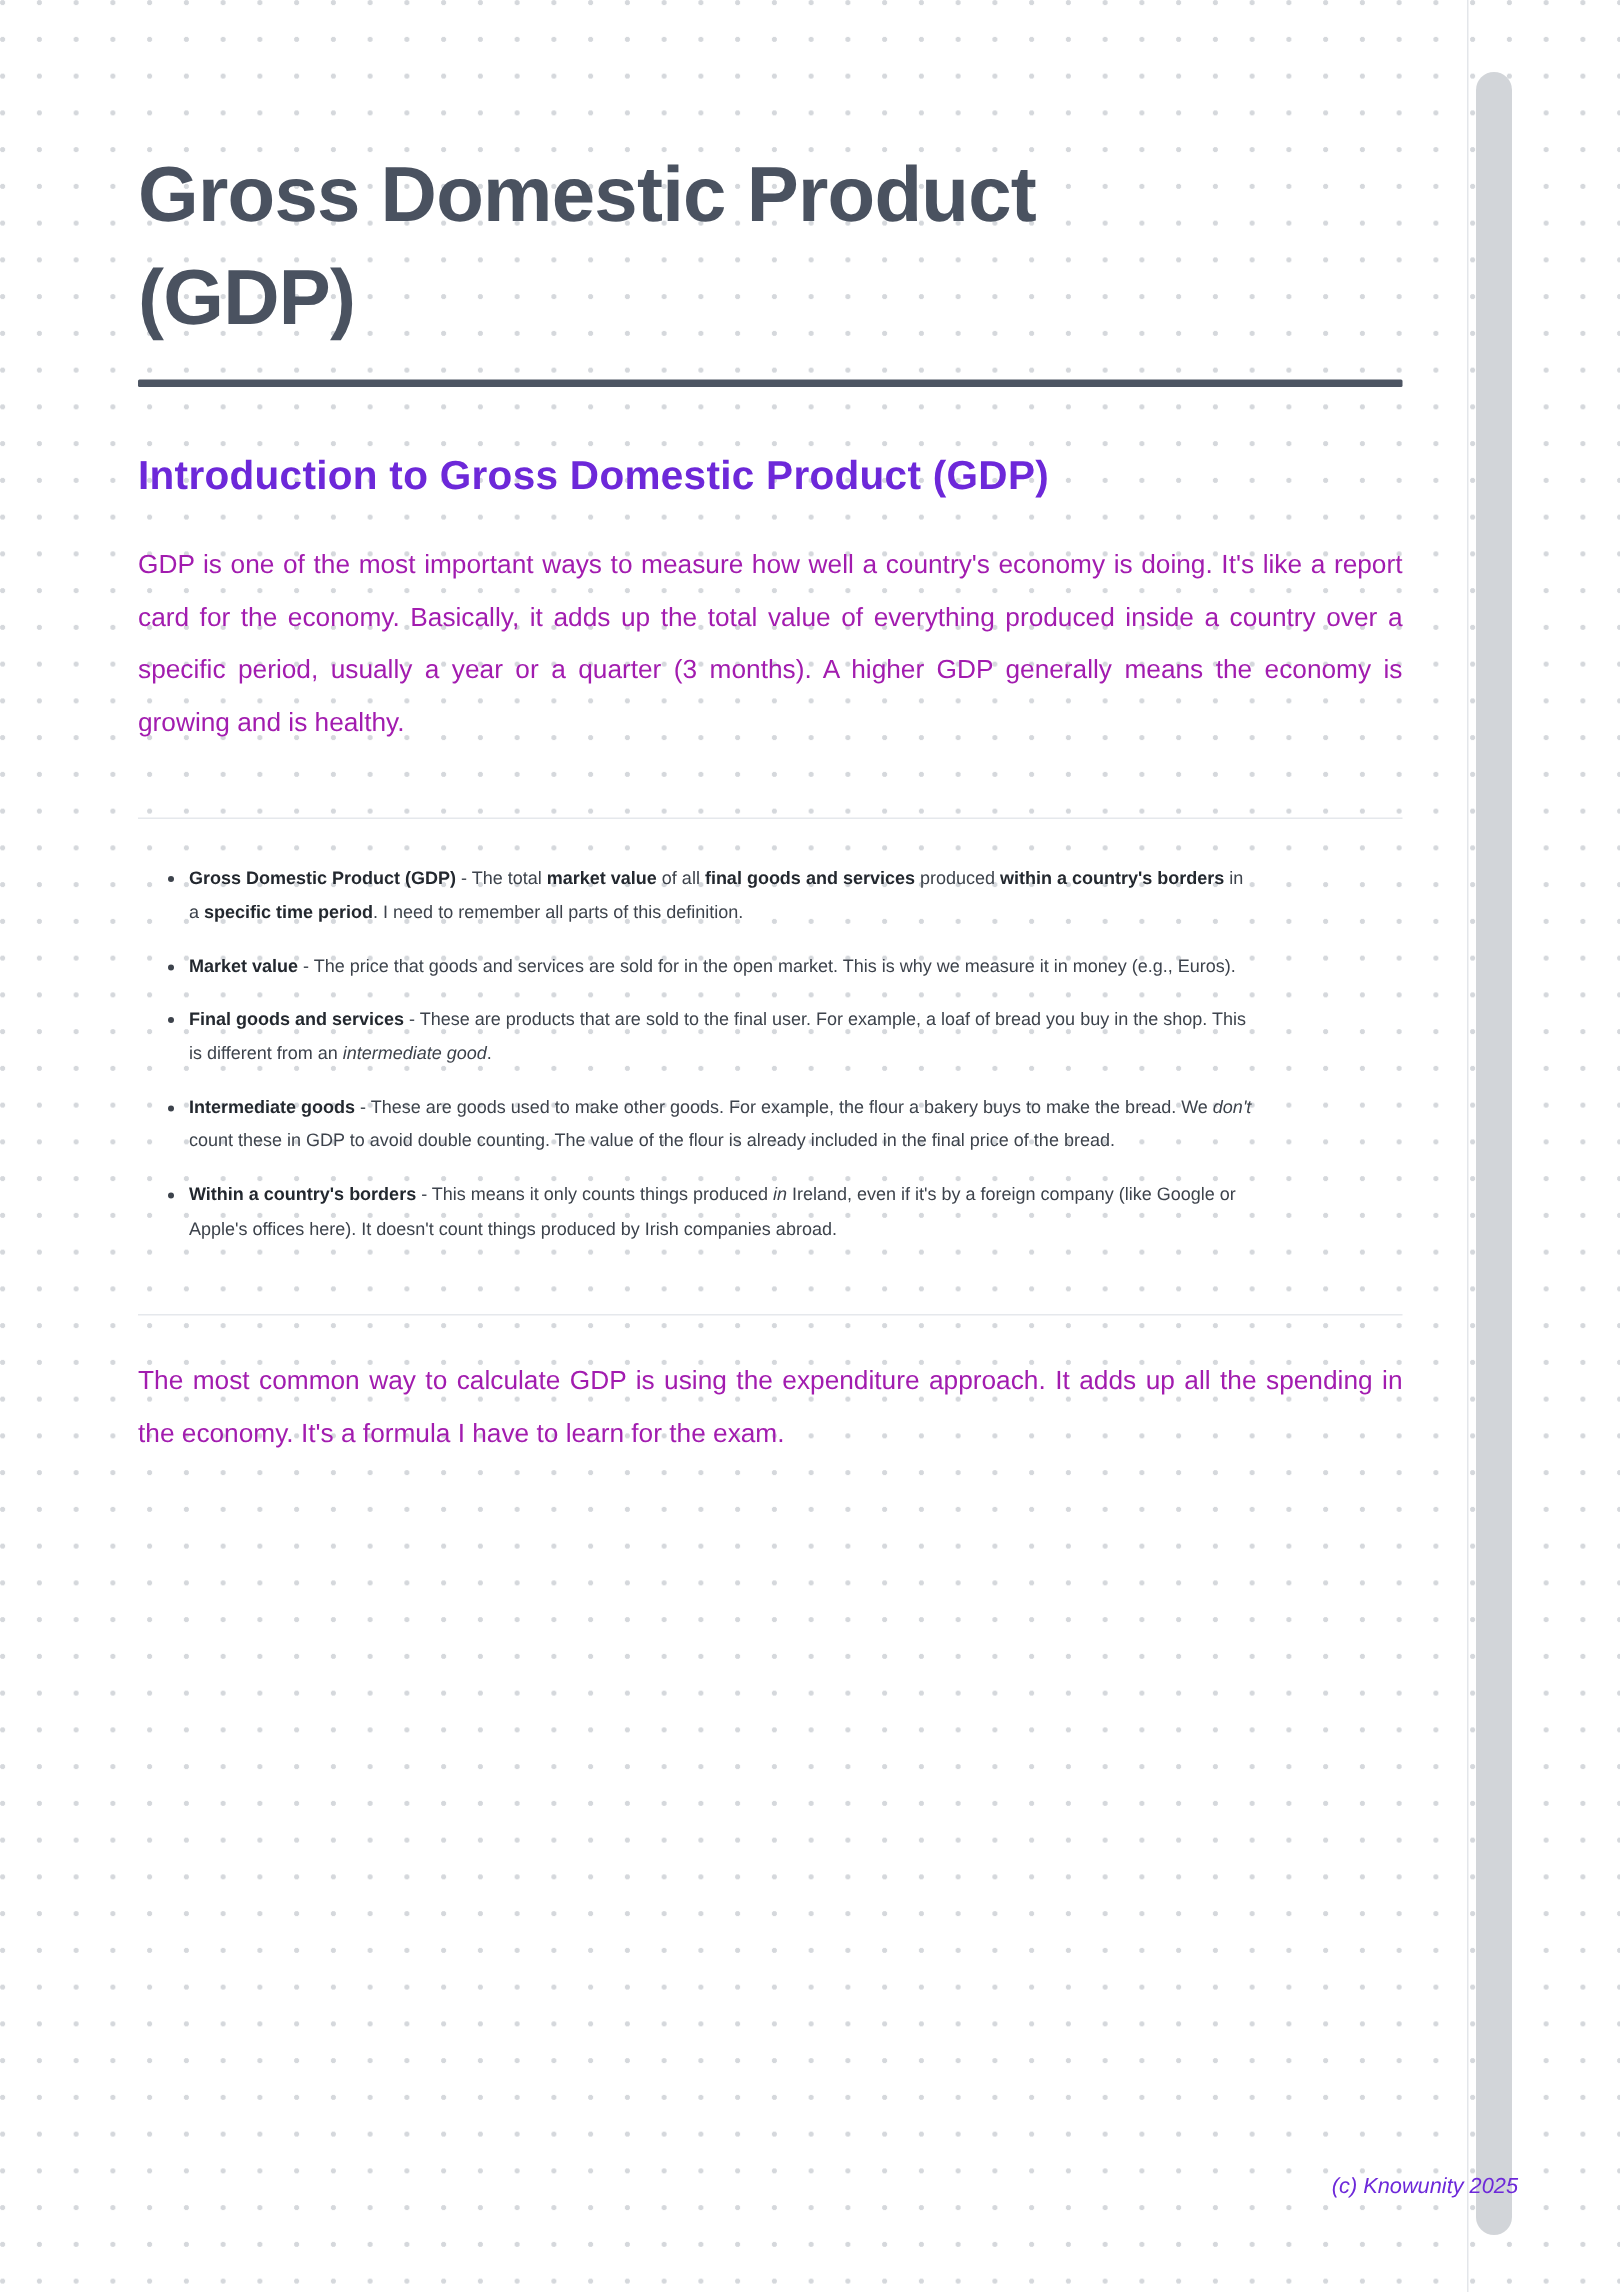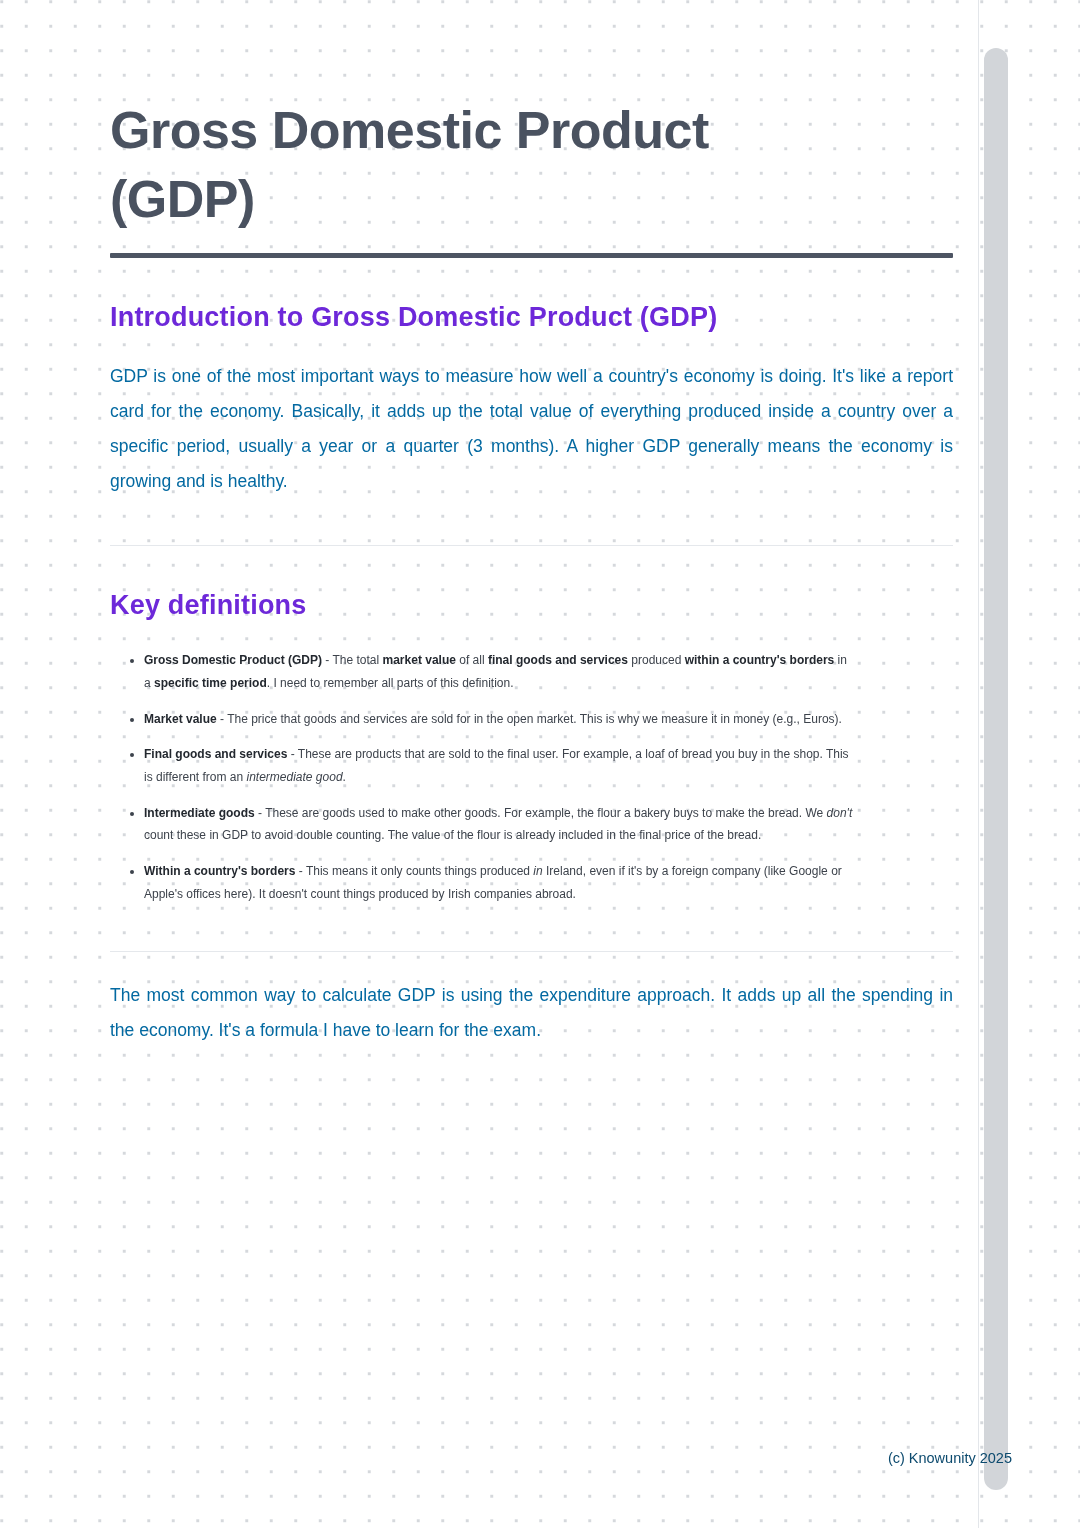--- a/index.html
+++ b/index.html
@@ -28,21 +28,21 @@
   }
   .scrollbar-thumb {
     position:absolute;
     top:48px; right:72px;
     width:24px; height:1442px;
     background:#d2d5d9;
     border-radius:12px;
   }
   .content {
     position:absolute;
-    left:110px; top:96px;
+    left:92px; top:96px;
     width:843px;
   }
   h1.page-title {
     margin:0;
     max-width:730px;
     font-size:52px;
     font-weight:700;
     letter-spacing:-0.5px;
     line-height:1.32;
     color:#4a5260;
@@ -57,21 +57,21 @@
     margin:44px 0 0 0;
     font-size:27px;
     font-weight:700;
     color:#6d28d9;
     letter-spacing:0.2px;
   }
   p.body-paragraph {
     margin:26px 0 0 0;
     font-size:17.5px;
     line-height:2.0;
-    color:#0369a1;
+    color:#a21caf;
     text-align:justify;
   }
   hr.section-divider {
     border:none;
     border-top:1px solid #e5e8ec;
     margin:46px 0 0 0;
   }
   ul.definitions-list {
     margin:28px 0 0 0;
     padding-left:34px;
@@ -83,22 +83,23 @@
     color:#3d434c;
     margin-bottom:13px;
   }
   ul.definitions-list li::marker { color:#3d434c; }
   strong { font-weight:700; color:#23282f; }
   em { font-style:italic;margin-top:20px; }
   .footer-credit {
     position:absolute;
     right:68px; bottom:62px;
     font-size:14.5px;
-    color:#0c4a6e;
+    color:#6d28d9;
     z-index:3;
+    font-style:italic;
   }
 </style>
 </head>
 <body>
 
 <div class="dot-grid"></div>
 <div class="right-strip"></div>
 <div class="right-line"></div>
 <div class="scrollbar-thumb"></div>
 
@@ -107,21 +108,20 @@
   <h1 class="page-title">Gross Domestic Product (GDP)</h1>
 
   <div class="title-rule"></div>
 
   <h2 class="section-heading">Introduction to Gross Domestic Product (GDP)</h2>
 
   <p class="body-paragraph">GDP is one of the most important ways to measure how well a country's economy is doing. It's like a report card for the economy. Basically, it adds up the total value of everything produced inside a country over a specific period, usually a year or a quarter (3 months). A higher GDP generally means the economy is growing and is healthy.</p>
 
   <hr class="section-divider">
 
-  <h2 class="section-heading">Key definitions</h2>
 
   <ul class="definitions-list">
       <li><strong>Gross Domestic Product (GDP)</strong> - The total <strong>market value</strong> of all <strong>final goods and services</strong> produced <strong>within a country's borders</strong> in a <strong>specific time period</strong>. I need to remember all parts of this definition.</li>
       <li><strong>Market value</strong> - The price that goods and services are sold for in the open market. This is why we measure it in money (e.g., Euros).</li>
       <li><strong>Final goods and services</strong> - These are products that are sold to the final user. For example, a loaf of bread you buy in the shop. This is different from an <em>intermediate good</em>.</li>
       <li><strong>Intermediate goods</strong> - These are goods used to make other goods. For example, the flour a bakery buys to make the bread. We <em>don't</em> count these in GDP to avoid double counting. The value of the flour is already included in the final price of the bread.</li>
       <li><strong>Within a country's borders</strong> - This means it only counts things produced <em>in</em> Ireland, even if it's by a foreign company (like Google or Apple's offices here). It doesn't count things produced by Irish companies abroad.</li>
     </ul>
 
   <hr class="section-divider">

